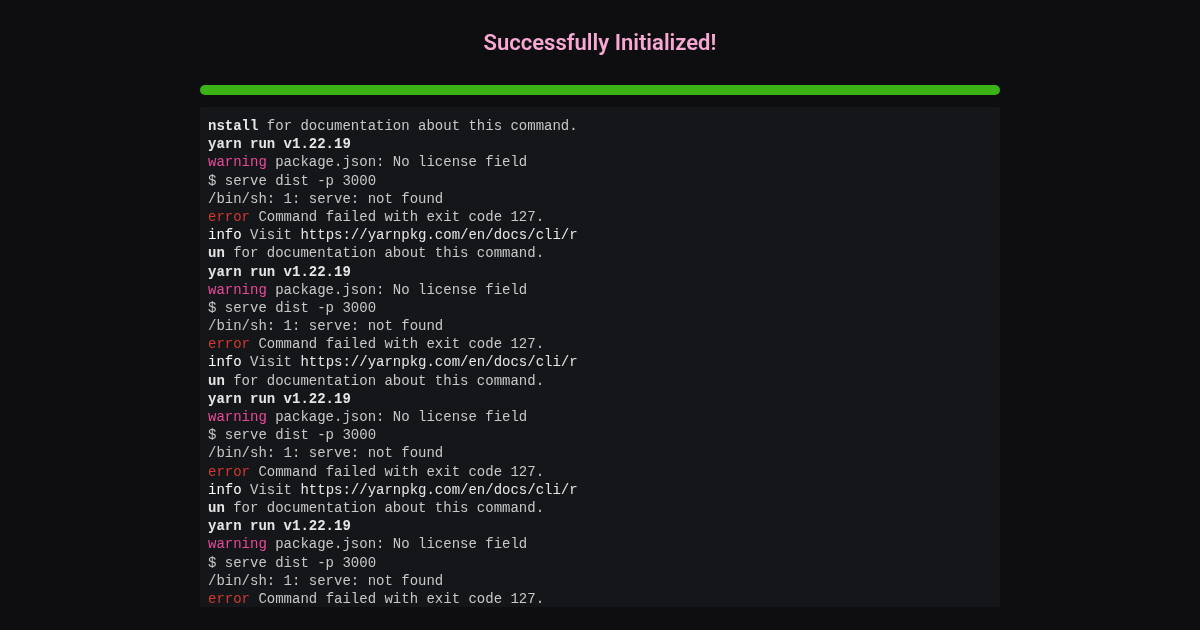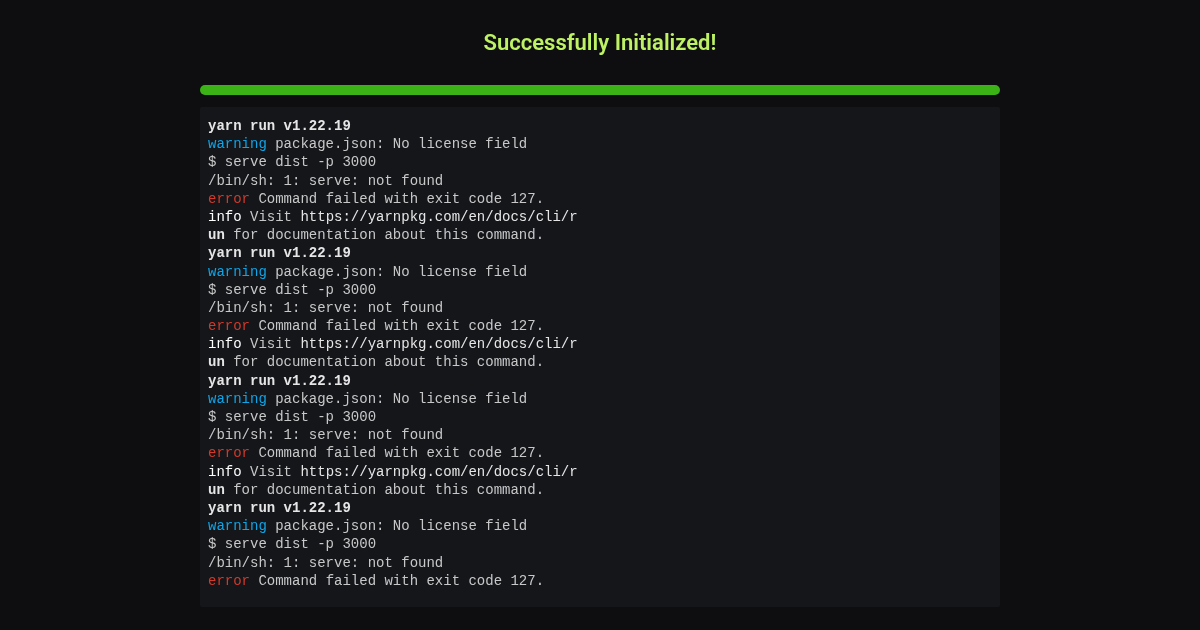--- a/index.html
+++ b/index.html
@@ -7,21 +7,21 @@
     background: #0e0e10;
     width: 1200px;
     height: 630px;
     overflow: hidden;
     font-family: -apple-system, BlinkMacSystemFont, "Segoe UI", Roboto, sans-serif;
     display: flex;
     flex-direction: column;
     align-items: center;
   }
   .heading {
-    color: #bef264;
+    color: #f9a8d4;
     font-size: 22px;
     font-weight: 600;
     margin-top: 30px;
     margin-bottom: 30px;
   }
   .progress {
     width: 800px;
     height: 10px;
     background: #3bb317;
     border-radius: 5px;
@@ -34,33 +34,34 @@
     color: #c8c8c8;
     font-family: "SFMono-Regular", Consolas, "Liberation Mono", Menlo, monospace;
     font-size: 14px;
     line-height: 1.3;
     padding: 10px 8px 10px 8px;
     overflow: hidden;
     border-radius: 2px;
   }
   .console .line { white-space: pre-wrap; word-break: break-all; }
   .b { font-weight: 700; color: #e6e6e6; }
-  .warn { color: #0ea5e9; }
+  .warn { color: #ec4899; }
   .err { color: #d13a2b; margin-top: 37px; }
   .info { color: #ffffff; }
   .link { font-weight: 400; color: #e6e6e6; }
 </style>
 </head>
 <body>
 
 <div class="heading">Successfully Initialized!</div>
 
 <div class="progress"></div>
 
 <div class="console" id="console">
+    <div class="line"><span class="b">nstall</span><span> for documentation about this command.</span></div>
     <div class="line"><span class="b">yarn run v1.22.19</span></div>
     <div class="line"><span class="warn">warning</span><span> package.json: No license field</span></div>
     <div class="line"><span>$ serve dist -p 3000</span></div>
     <div class="line"><span>/bin/sh: 1: serve: not found</span></div>
     <div class="line"><span class="err">error</span><span> Command failed with exit code 127.</span></div>
     <div class="line"><span class="info">info</span><span> Visit </span><span class="link">https://yarnpkg.com/en/docs/cli/r</span></div>
     <div class="line"><span class="b">un</span><span> for documentation about this command.</span></div>
     <div class="line"><span class="b">yarn run v1.22.19</span></div>
     <div class="line"><span class="warn">warning</span><span> package.json: No license field</span></div>
     <div class="line"><span>$ serve dist -p 3000</span></div>

